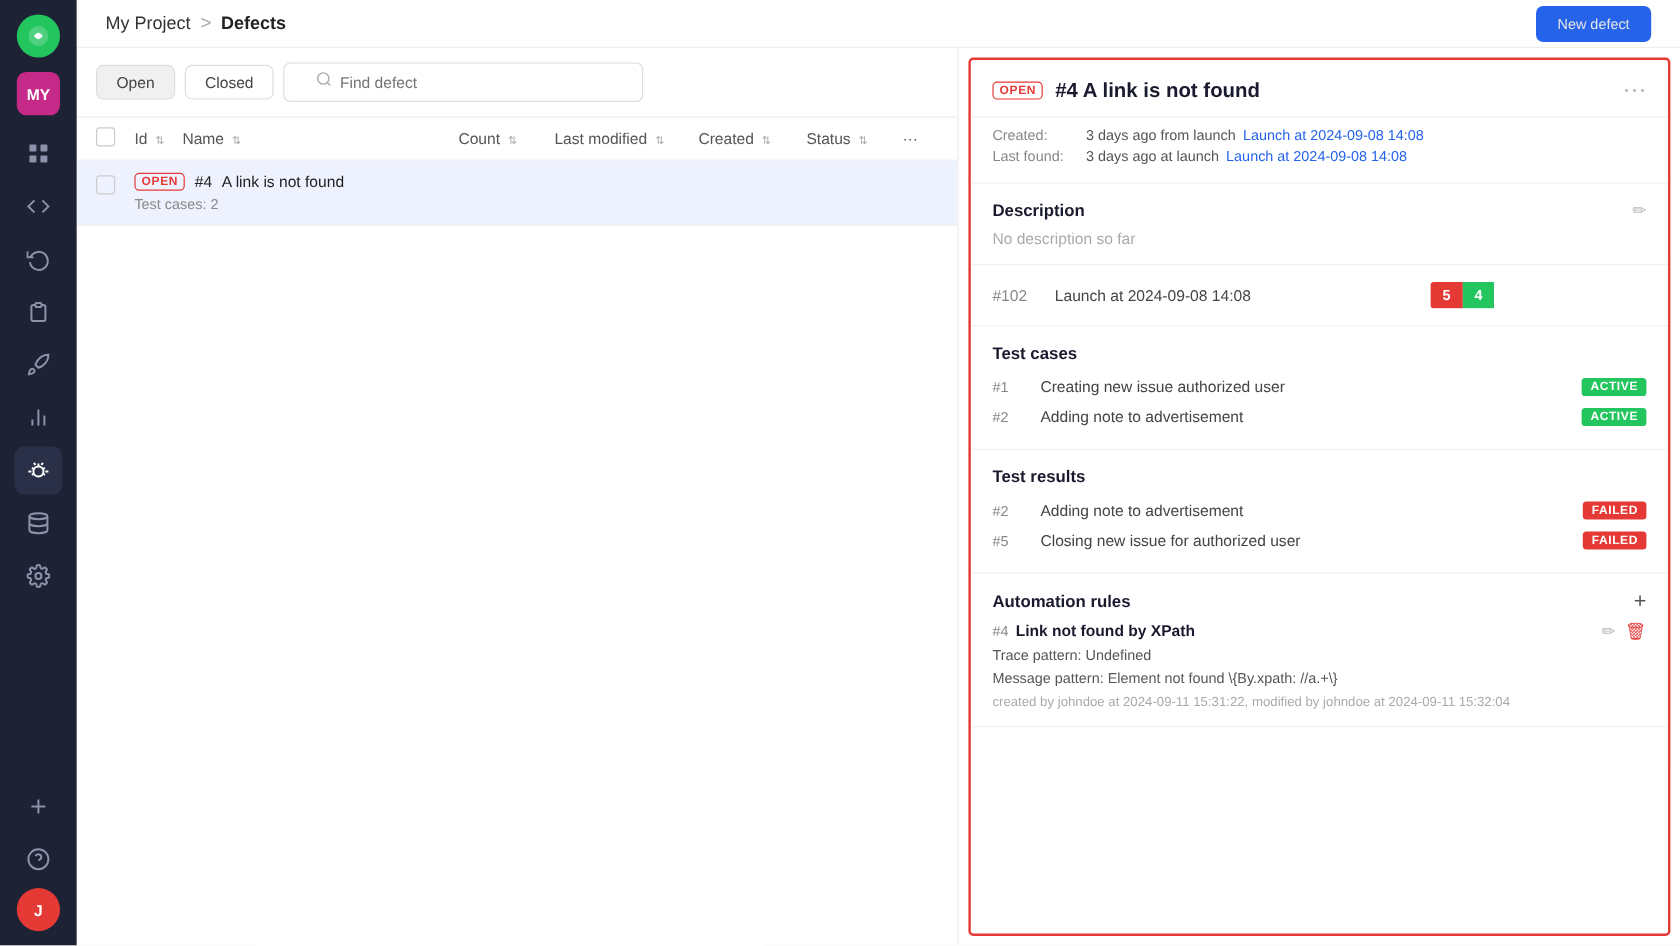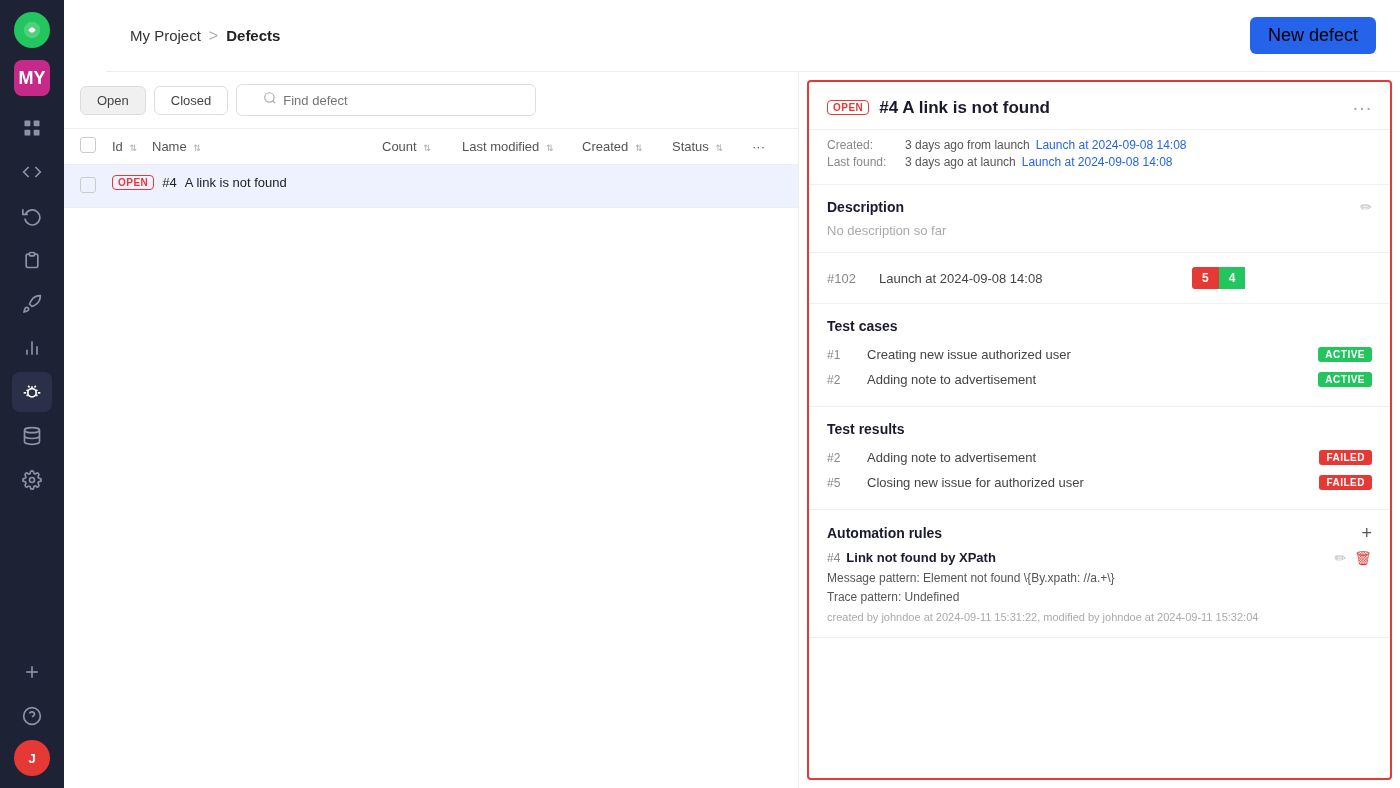--- a/index.html
+++ b/index.html
@@ -22,21 +22,21 @@
       border-radius: 50%;
       display: flex; align-items: center; justify-content: center;
       margin-bottom: 8px;
     }
     .sidebar-logo svg { width: 22px; height: 22px; }
     .sidebar-avatar-top {
       width: 36px; height: 36px;
       background: #c62a88;
       border-radius: 8px;
       display: flex; align-items: center; justify-content: center;
-      color: white; font-size: 18px; font-weight: 600;
+      color: white; font-size: 13px; font-weight: 600;
       margin-bottom: 8px;
       text-align: right;
     }
     .sidebar-icon {
       width: 40px; height: 40px;
       border-radius: 8px;
       display: flex; align-items: center; justify-content: center;
       color: #8b92a9;
       cursor: pointer;
       transition: background 0.15s;
@@ -62,39 +62,38 @@
       background: #fff;
       overflow: hidden;
     }
 
     
     .header {
       display: flex;
       align-items: center;
       justify-content: space-between;
       padding: 0 24px;
-      height: 72px;
+      height: 40px;
       border-bottom: 1px solid #eee;
       background: #fff;
       flex-shrink: 0;
-      margin-left: 42px;
     }
     .breadcrumb {
       display: flex; align-items: center; gap: 8px;
       font-size: 15px; color: #333;
     }
     .breadcrumb-sep { color: #aaa; font-size: 16px; }
     .breadcrumb-current { font-weight: 600; color: #222; }
     .btn-new-defect {
       background: #2563eb;
-      color: #000000;
+      color: #e5e5e5;
       border: none;
       border-radius: 6px;
       padding: 8px 18px;
-      font-size: 18px;
+      font-size: 12px;
       font-weight: 500;
       cursor: pointer;
     }
 
     
     .content {
       display: flex;
       flex: 1;
       overflow: hidden;
     }
@@ -465,20 +464,21 @@
       <div class="table-row">
         <div class="col-check">
           <span class="checkbox-placeholder"></span>
         </div>
         <div class="col-main">
           <div class="row-title">
             <span class="badge-open">OPEN</span>
             <span>#4</span>
             <span>A link is not found</span>
           </div>
+          <div class="row-sub">Test cases: 2</div>
         </div>
       </div>
     </div>
 
     <div class="right-panel">
 
       <div class="detail-header">
         <div class="detail-title">
           <span class="badge-open">OPEN</span>
           <span>#4 A link is not found</span>
@@ -556,22 +556,22 @@
           <span class="add-icon">+</span>
         </div>
         <div class="automation-rule">
           <div class="rule-row">
             <div>
               <div class="rule-title">
                 <span class="rule-num">#4</span>
                 <span class="rule-name">Link not found by XPath</span>
               </div>
               <div class="rule-body">
+                <div>Trace pattern: Undefined</div>
                 <div>Message pattern: Element not found \{By.xpath: //a.+\}</div>
-                <div>Trace pattern: Undefined</div>
               </div>
               <div class="rule-meta">created by johndoe at 2024-09-11 15:31:22, modified by johndoe at 2024-09-11 15:32:04</div>
             </div>
             <div class="rule-actions">
               <span class="rule-edit">✏</span>
               <span class="rule-delete">🗑</span>
             </div>
           </div>
         </div>
       </div>

